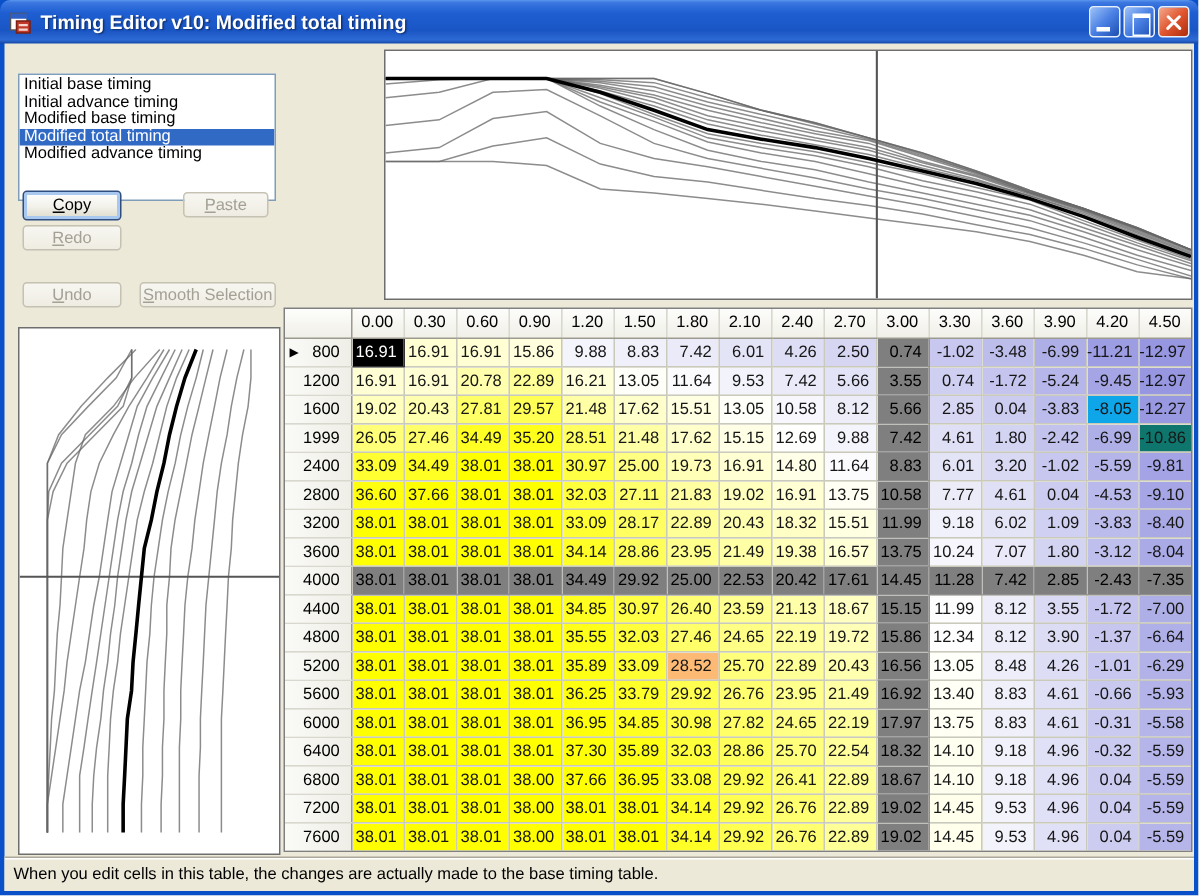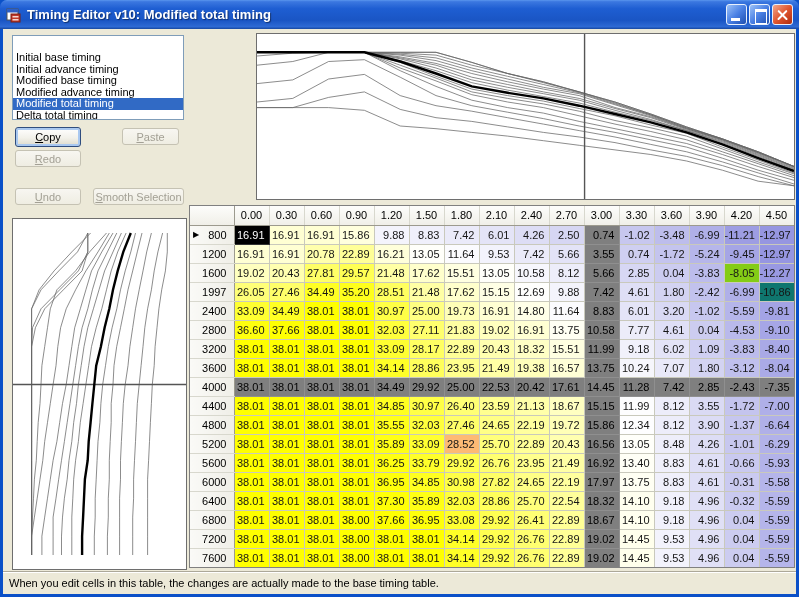--- a/index.html
+++ b/index.html
@@ -15,22 +15,22 @@
   .wbtn{position:relative;width:21px;height:21px;border-radius:3px;border:1px solid #E8F0FC;
     background:linear-gradient(135deg,#9CC2F8 0%,#4A80E4 50%,#1E4FB0 100%);}
   .wbtn.close{background:linear-gradient(135deg,#F4A88C 0%,#E0562F 50%,#AE2C0E 100%);}
   .wbtn.min::after{content:"";position:absolute;left:4px;bottom:3px;width:9px;height:3px;background:#fff;}
   .wbtn.max::after{content:"";position:absolute;left:5px;top:4px;width:10px;height:11px;border:1px solid #fff;border-top-width:3px;}
   .wbtn.close::before,.wbtn.close::after{content:"";position:absolute;left:3px;top:8.5px;width:13px;height:2.4px;background:#fff;border-radius:1px;}
   .wbtn.close::before{transform:rotate(45deg);} .wbtn.close::after{transform:rotate(-45deg);}
   
   .content{position:absolute;left:3px;right:3px;top:29px;bottom:3px;background:#ECE9D8;}
   
-  .listbox{position:absolute;left:9px;top:6px;width:172px;height:85px;background:#fff;
-    border:1px solid #7F9DB9;overflow:hidden;padding-top:16px;}
+  .listbox{position:absolute;left:9px;top:20px;width:172px;height:85px;background:#fff;
+    border:1px solid #7F9DB9;overflow:hidden;padding-top:1px;}
   .lb-item{font-size:11px;line-height:11.6px;padding-left:3px;color:#000;white-space:nowrap;}
   .lb-item.sel{background:#316AC5;color:#fff;}
   
   .xpbtn{position:absolute;font-size:11px;text-align:center;border-radius:3px;padding:0;cursor:default;}
   .xpbtn.on{color:#000;border:1px solid #2F4D7E;background:linear-gradient(180deg,#FFFFFF 0%,#F2F1EA 55%,#DDDACB 100%);
     box-shadow:inset 0 0 0 2px #A9C8F0;}
   .xpbtn.off{color:#A3A095;border:1px solid #C5C2B3;background:linear-gradient(180deg,#F7F6F1 0%,#EFEDE2 100%);}
   
   .chart{position:absolute;background:#fff;border:1px solid #6E6E6E;}
   .chart svg{display:block;width:100%;height:100%;}
@@ -74,23 +74,22 @@
       <span class="wbtn max"></span>
       <span class="wbtn close"></span>
     </span>
   </div>
 
   <div class="content">
     <div class="listbox">
         <div class="lb-item">Initial base timing</div>
         <div class="lb-item">Initial advance timing</div>
         <div class="lb-item">Modified base timing</div>
+        <div class="lb-item sel">Modified total timing</div>
         <div class="lb-item">Modified advance timing</div>
-        <div class="lb-item sel">Modified total timing</div>
-        <div class="lb-item">Delta total timing</div>
       </div>
 
     <button class="xpbtn on" style="left:12px;top:98px;width:66px;height:20px;"><u>C</u>opy</button>
     <button class="xpbtn off" style="left:119px;top:99px;width:57px;height:17px;"><u>P</u>aste</button>
     <button class="xpbtn off" style="left:12px;top:121px;width:66px;height:17px;"><u>R</u>edo</button>
     <button class="xpbtn off" style="left:12px;top:159px;width:66px;height:17px;"><u>U</u>ndo</button>
     <button class="xpbtn off" style="left:90px;top:159px;width:91px;height:17px;"><u>S</u>mooth Selection</button>
 
     <div class="chart" id="top-chart">
       <svg id="topSvg" viewBox="0 0 537 165" preserveAspectRatio="none">
@@ -226,25 +225,25 @@
               <td class="c" style="background:rgb(255,255,165)">21.48</td>
               <td class="c" style="background:rgb(255,255,204)">17.62</td>
               <td class="c" style="background:rgb(255,255,225)">15.51</td>
               <td class="c" style="background:rgb(255,255,250)">13.05</td>
               <td class="c" style="background:rgb(247,247,253)">10.58</td>
               <td class="c" style="background:rgb(237,237,250)">8.12</td>
               <td class="c hl">5.66</td>
               <td class="c" style="background:rgb(215,215,244)">2.85</td>
               <td class="c" style="background:rgb(204,204,240)">0.04</td>
               <td class="c" style="background:rgb(188,188,236)">-3.83</td>
-              <td class="c" style="background:#84cc16">-8.05</td>
+              <td class="c" style="background:#0ea5e9">-8.05</td>
               <td class="c" style="background:rgb(153,153,226)">-12.27</td>
             </tr>
             <tr>
-              <th class="rh">1997</th>
+              <th class="rh">1999</th>
               <td class="c" style="background:rgb(255,255,120)">26.05</td>
               <td class="c" style="background:rgb(255,255,105)">27.46</td>
               <td class="c" style="background:rgb(255,255,35)">34.49</td>
               <td class="c" style="background:rgb(255,255,28)">35.20</td>
               <td class="c" style="background:rgb(255,255,95)">28.51</td>
               <td class="c" style="background:rgb(255,255,165)">21.48</td>
               <td class="c" style="background:rgb(255,255,204)">17.62</td>
               <td class="c" style="background:rgb(255,255,229)">15.15</td>
               <td class="c" style="background:rgb(255,255,253)">12.69</td>
               <td class="c" style="background:rgb(244,244,252)">9.88</td>

